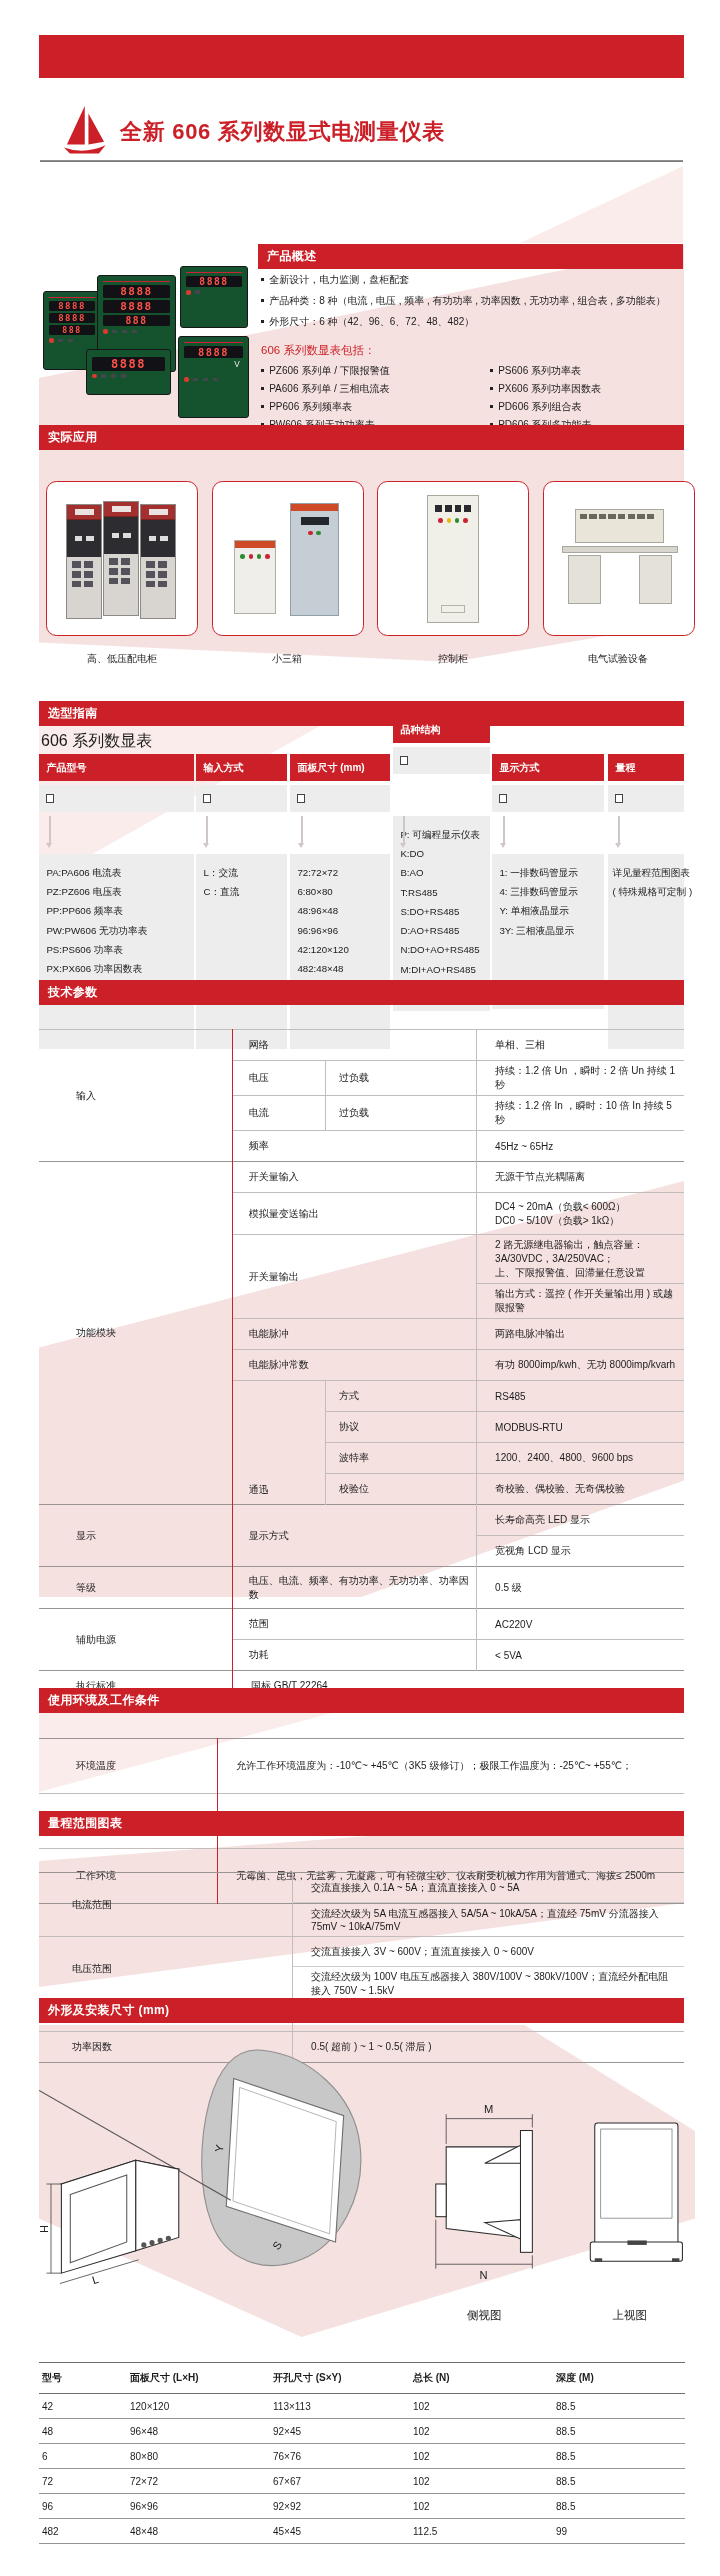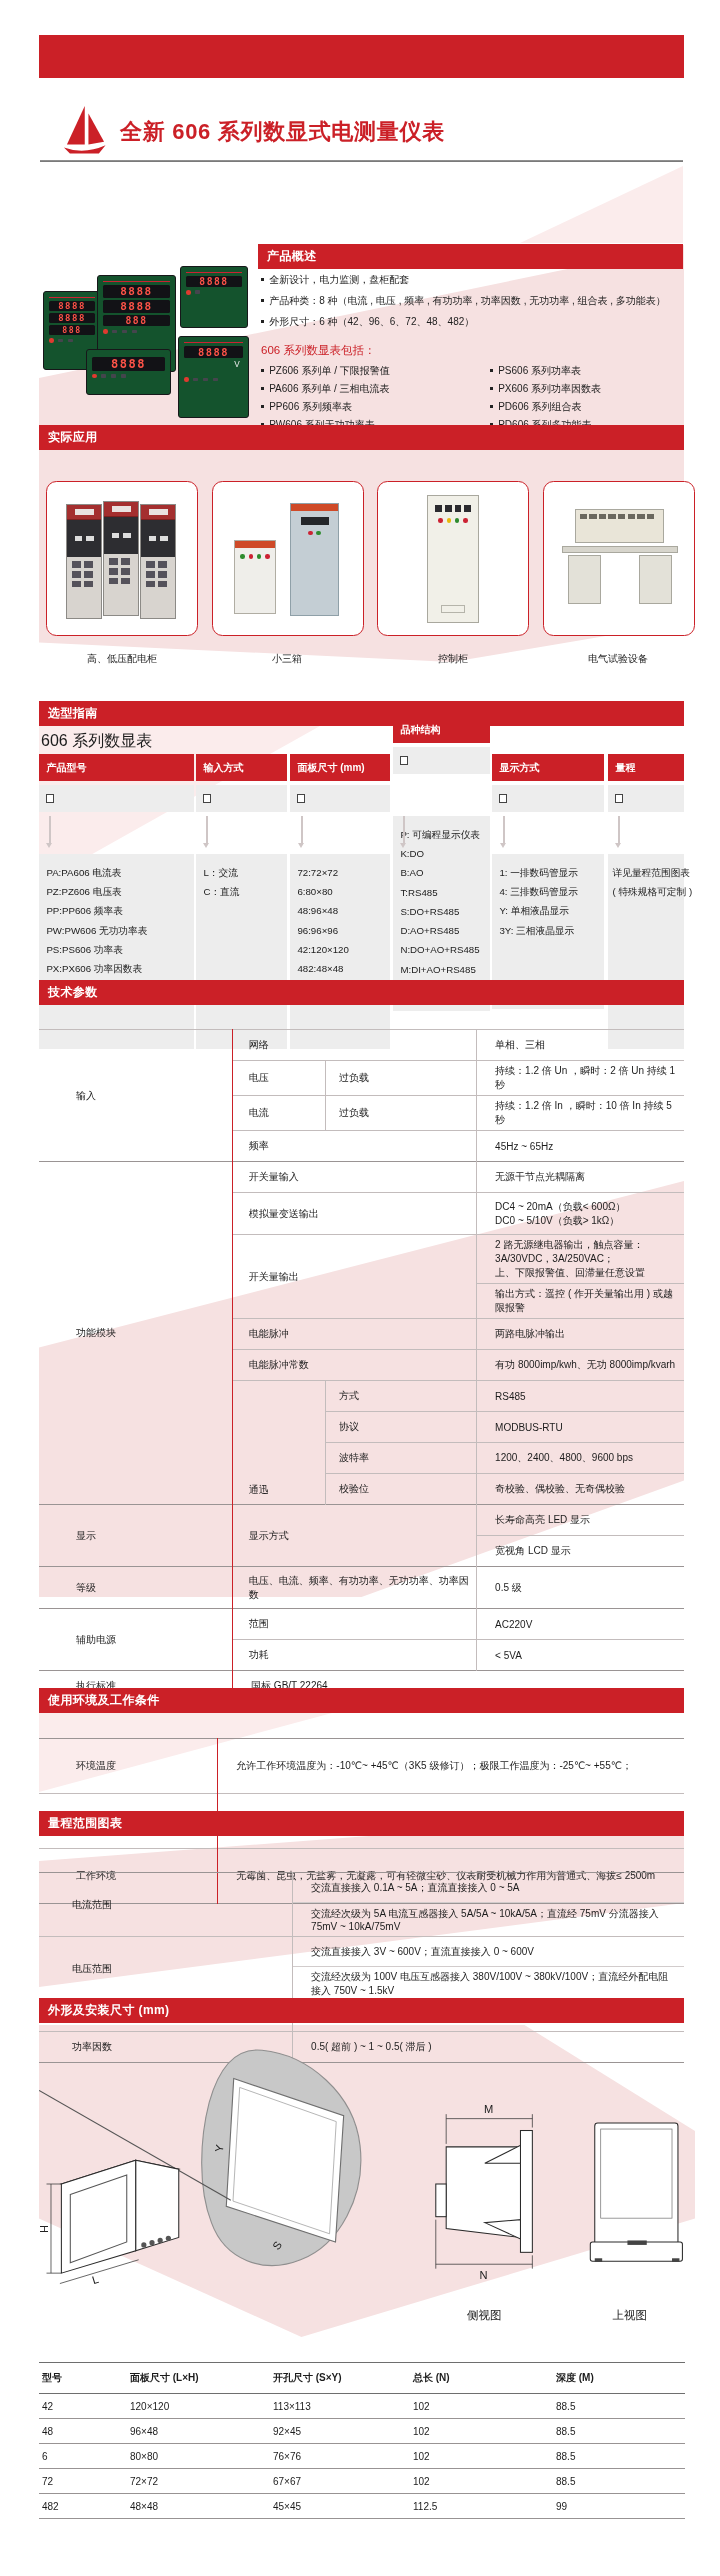--- a/index.html
+++ b/index.html
@@ -641,20 +641,27 @@
           <td>88.5</td>
     </tr>
     <tr>
       <td>72</td>
           <td>72×72</td>
           <td>67×67</td>
           <td>102</td>
           <td>88.5</td>
     </tr>
     <tr>
+      <td>96</td>
+          <td>96×96</td>
+          <td>92×92</td>
+          <td>102</td>
+          <td>88.5</td>
+    </tr>
+    <tr>
       <td>482</td>
           <td>48×48</td>
           <td>45×45</td>
           <td>112.5</td>
           <td>99</td>
     </tr>
   </tbody>
     </table>
 
 </div>

